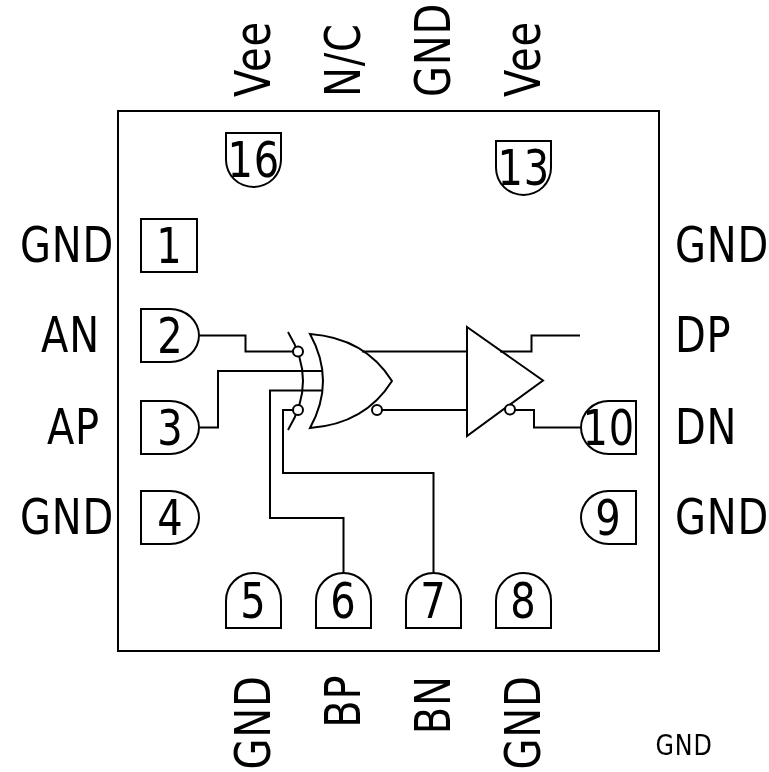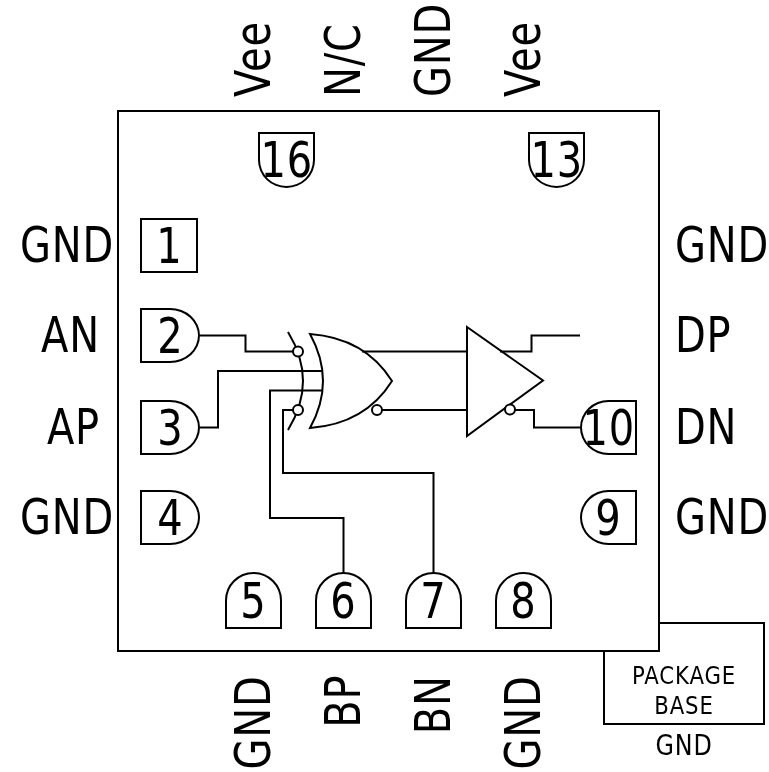--- a/index.html
+++ b/index.html
@@ -33,21 +33,21 @@
   #circuit circle{stroke:#000;stroke-width:2;fill:#fff;}
   
   .pin{
     position:absolute;border:2px solid #000;box-sizing:border-box;background:#fff;
     display:flex;align-items:center;justify-content:center;z-index:4;
   }
   .pin .num{
     font-size:50px;line-height:1;letter-spacing:1px;
     transform:scaleX(0.8);transform-origin:50% 50%;white-space:nowrap;
   }
-  .pin.top{width:57px;height:56px;border-radius:0 0 50% 50%;margin-left:33px;}
+  .pin.top{width:57px;height:56px;border-radius:0 0 50% 50%;}
   .pin.bottom{width:57px;height:57px;border-radius:50% 50% 0 0;}
   .pin.left{width:60px;height:55px;border-radius:0 50% 50% 0;}
   .pin.right{width:57px;height:55px;border-radius:50% 0 0 50%;}
   .pin.square{width:58px;height:55px;border-radius:0;}
   
   .hlabel{
     position:absolute;height:55px;line-height:55px;font-size:50px;
     letter-spacing:1px;white-space:nowrap;z-index:5;
   }
   .hlabel.lft{left:0;width:100px;text-align:right;transform:scaleX(0.8);transform-origin:100% 50%;}
@@ -61,26 +61,20 @@
   .vlabel.vtop{top:4px;text-align:left;}
   .vlabel.vtop .vs{transform-origin:0 50%;}
   .vlabel.vbot{top:712px;text-align:right;}
   .vlabel.vbot .vs{transform-origin:100% 50%;}
 </style>
 </head>
 <body>
 
 <div id="stage">
 
-  <div id="base-box">
-    <div id="base-text">
-      <div>PACKAGE</div>
-      <div>BASE</div>
-    </div>
-  </div>
   <div id="base-gnd">GND</div>
 
   <div id="package"></div>
 
   <svg id="circuit" width="769" height="772" viewBox="0 0 769 772">
 
     <path d="M200 335.5 H245.5 V351.5 H293"></path>
     <path d="M200 427.5 H218 V371 H322"></path>
     <path d="M343.5 573 V518 H270 V390.5 H322"></path>
     <path d="M433.5 573 V473 H283 V410 H293"></path>
@@ -96,21 +90,21 @@
 
     <circle cx="298" cy="351.5" r="5"></circle>
     <circle cx="298" cy="410" r="5"></circle>
     <circle cx="377" cy="410" r="5"></circle>
     <circle cx="510" cy="409.5" r="5"></circle>
   </svg>
 
   <div class="pin top" style="left:225px;top:132px">
       <span class="num">16</span>
     </div>
-  <div class="pin top" style="left:495px;top:132px">
+  <div class="pin top" style="left:495px;top:140px">
       <span class="num">13</span>
     </div>
 
   <div class="pin square" style="left:140px;top:218px">
       <span class="num">1</span>
     </div>
   <div class="pin left" style="left:140px;top:308px">
       <span class="num">2</span>
     </div>
   <div class="pin left" style="left:140px;top:400px">

